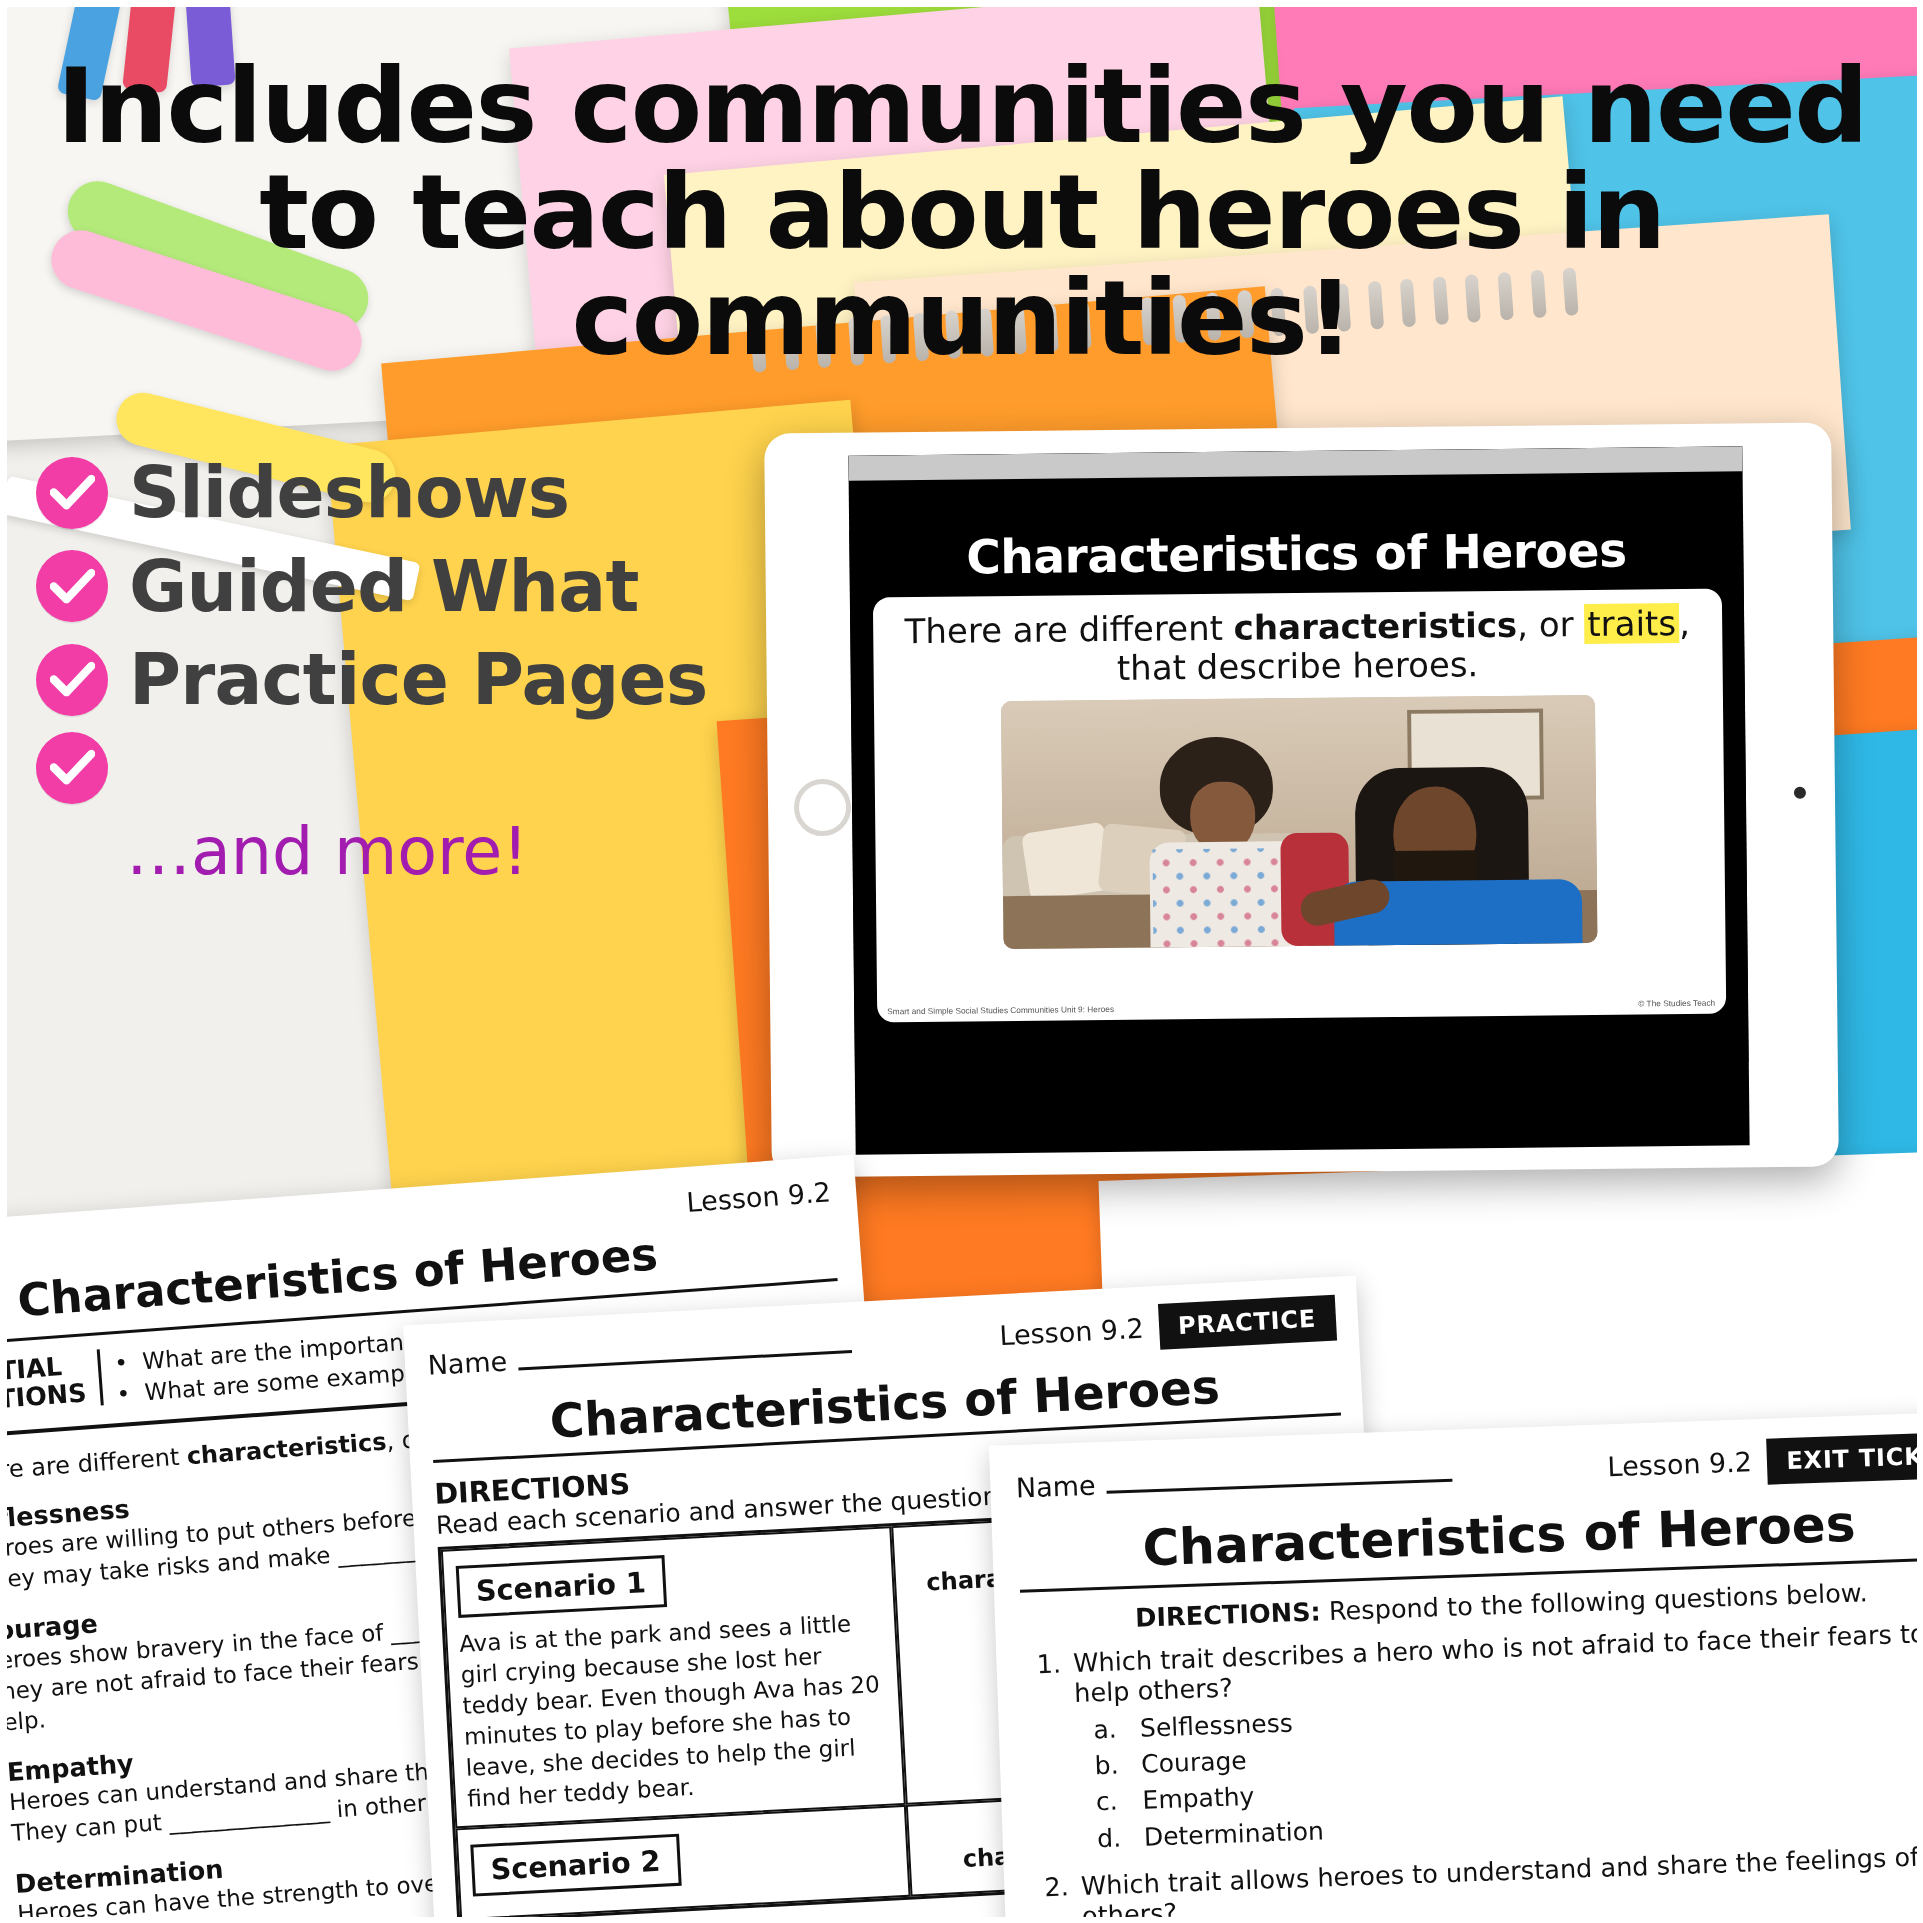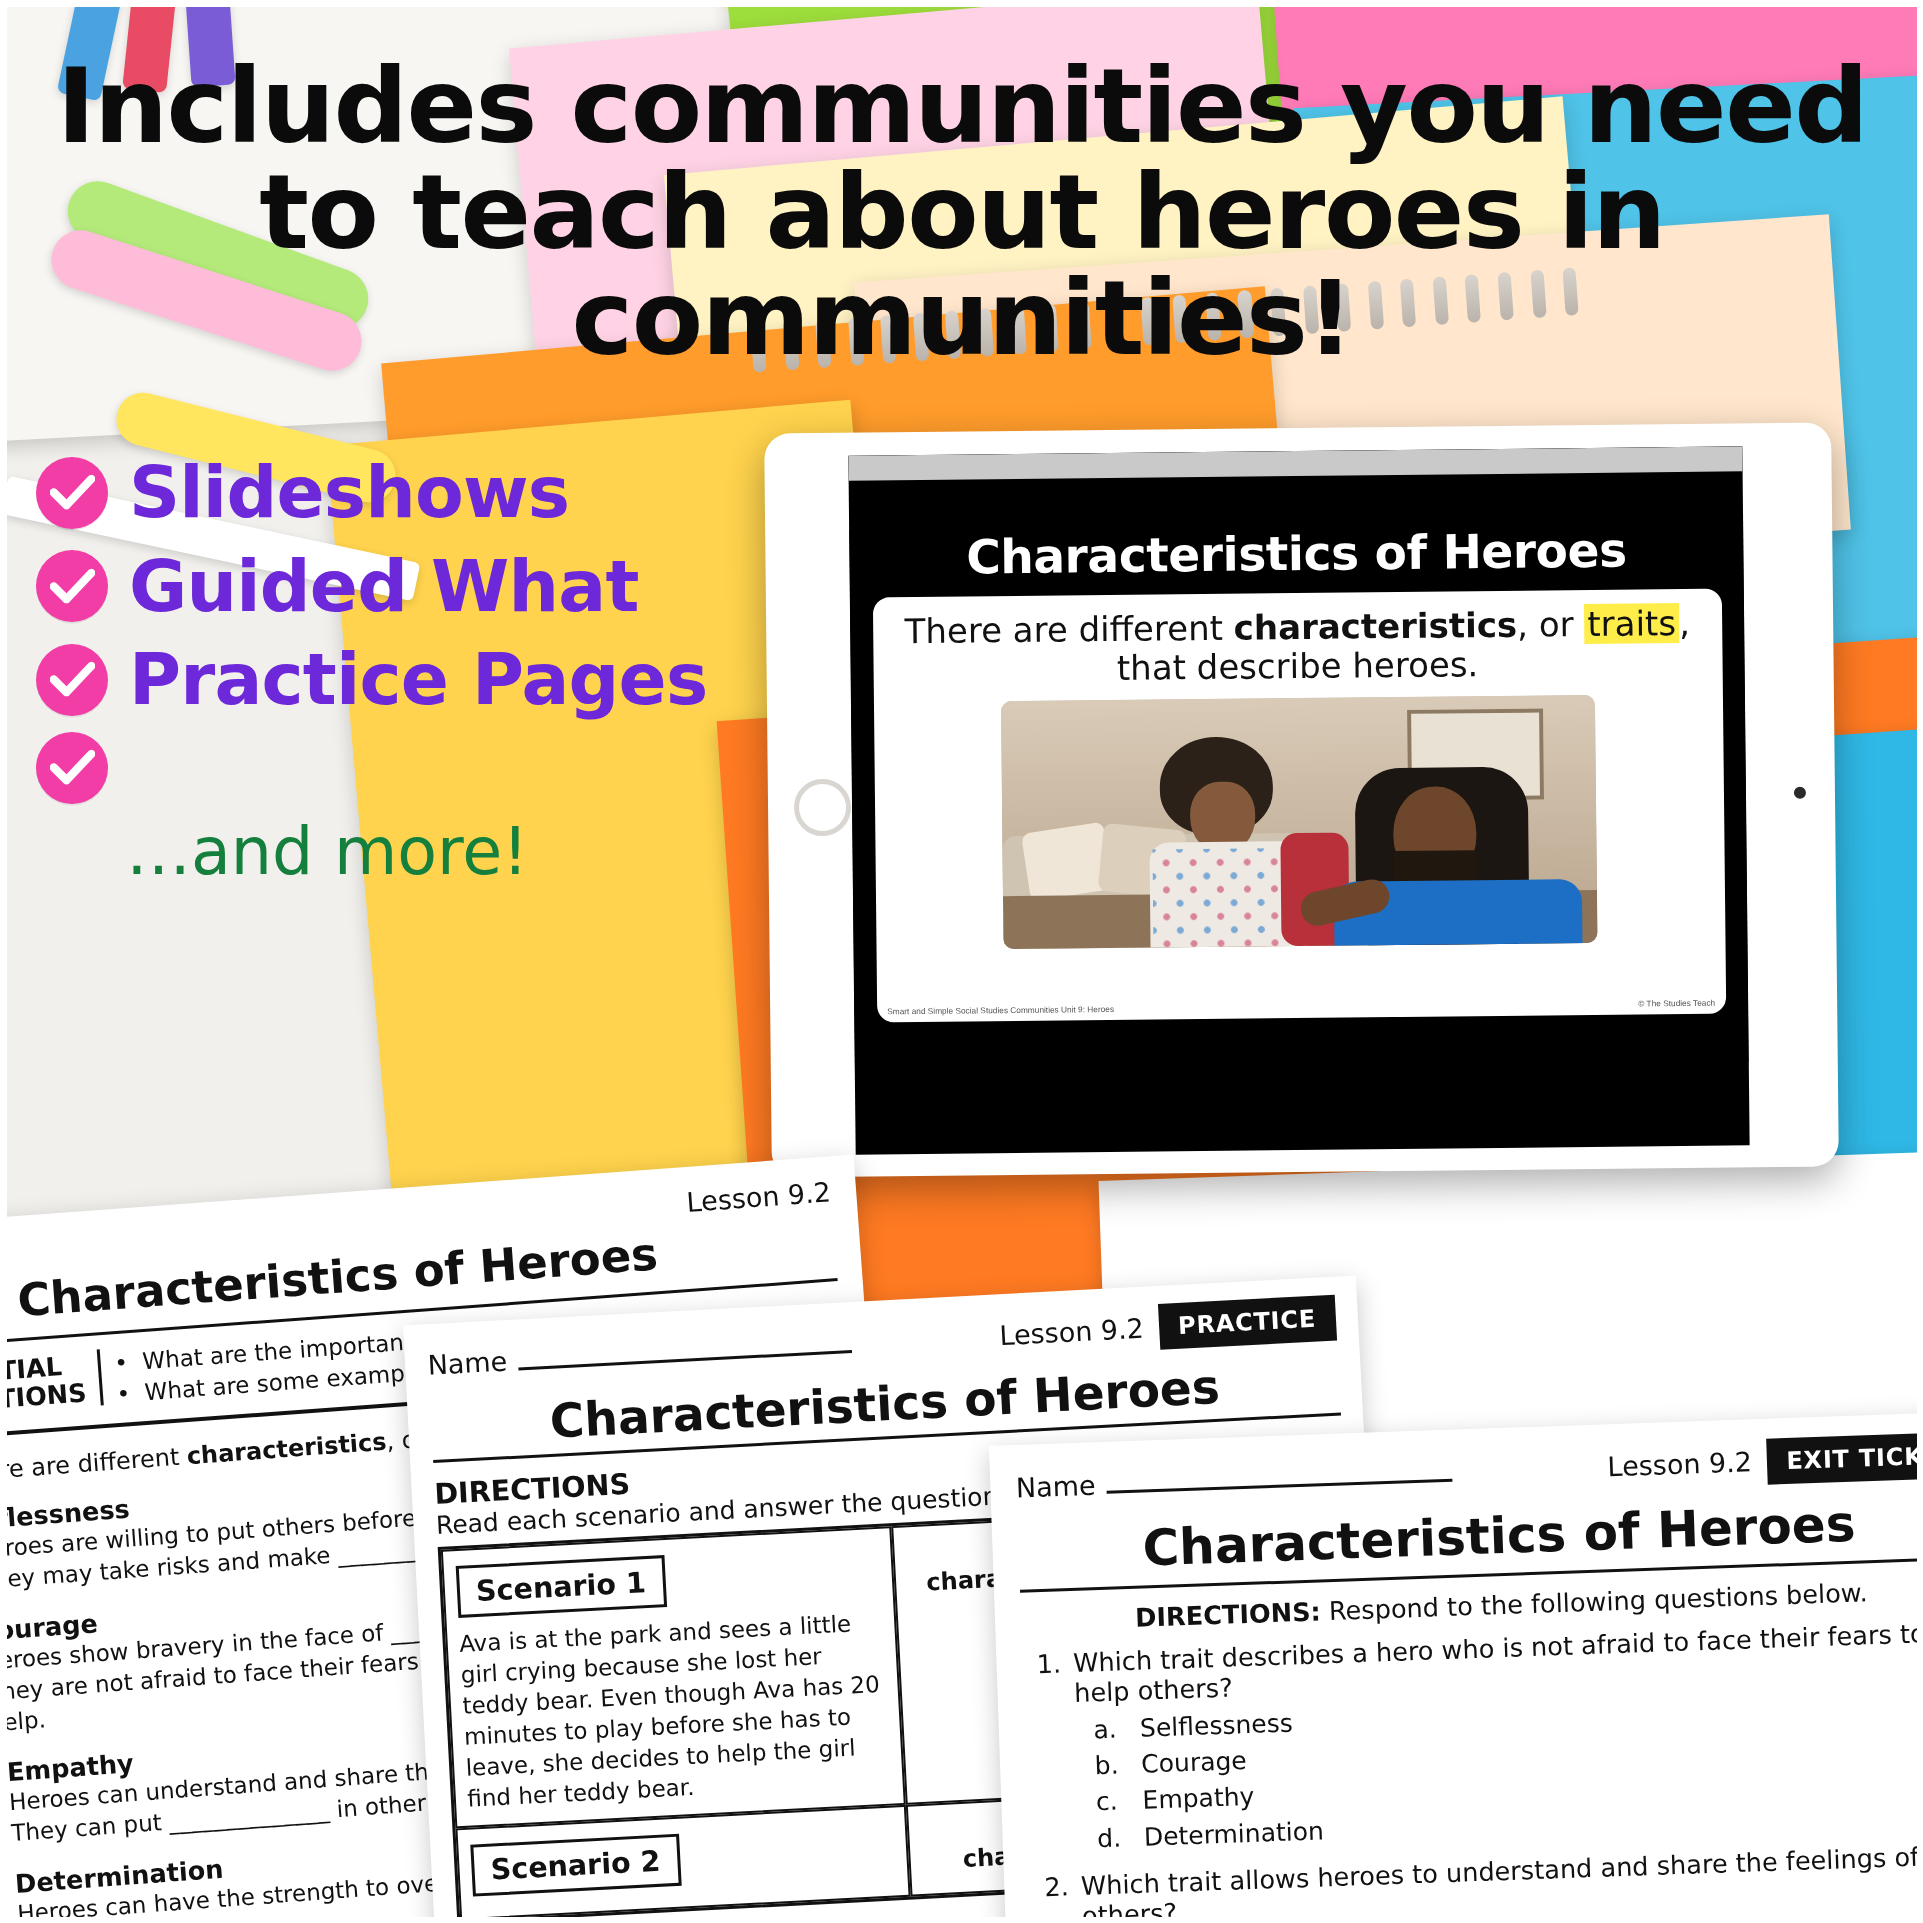--- a/index.html
+++ b/index.html
@@ -91,31 +91,31 @@
     background: #f23ca6;
     flex: 0 0 auto;
     position: relative;
     box-shadow: 0 1.5px 0 rgba(0,0,0,.08);
   }
   .check-circle svg { position:absolute; left: 13.5px; top: 16.5px; }
   .check-label {
     font-family: "DejaVu Sans", sans-serif;
     font-weight: 700;
     font-size: 71px;
-    color: #6d28d9;
+    color: #404040;
     letter-spacing: -0.8px;
     white-space: nowrap;
   }
   .and-more {
     margin-left: 90px;
     margin-top: 3px;
     font-family: "DejaVu Sans", sans-serif;
     font-weight: 400;
     font-size: 65px;
-    color: #15803d;
+    color: #a21caf;
   }
 
   
   .tablet {
     position: absolute;
     left: 768px; top: 428px;
     width: 1067px; height: 744px;
     background: #ffffff;
     border-radius: 25.6px;
     box-shadow: 0 13.5px 38px rgba(0,0,0,.32);

